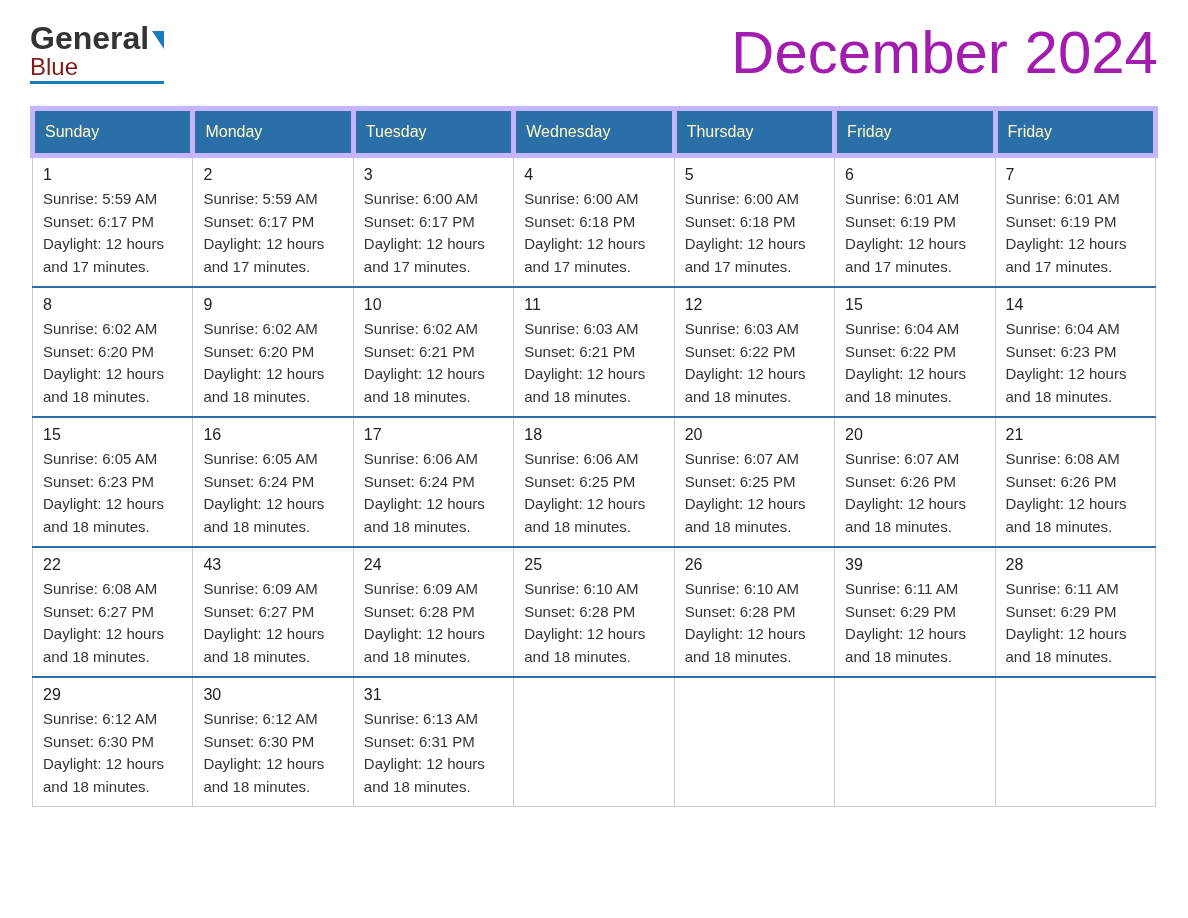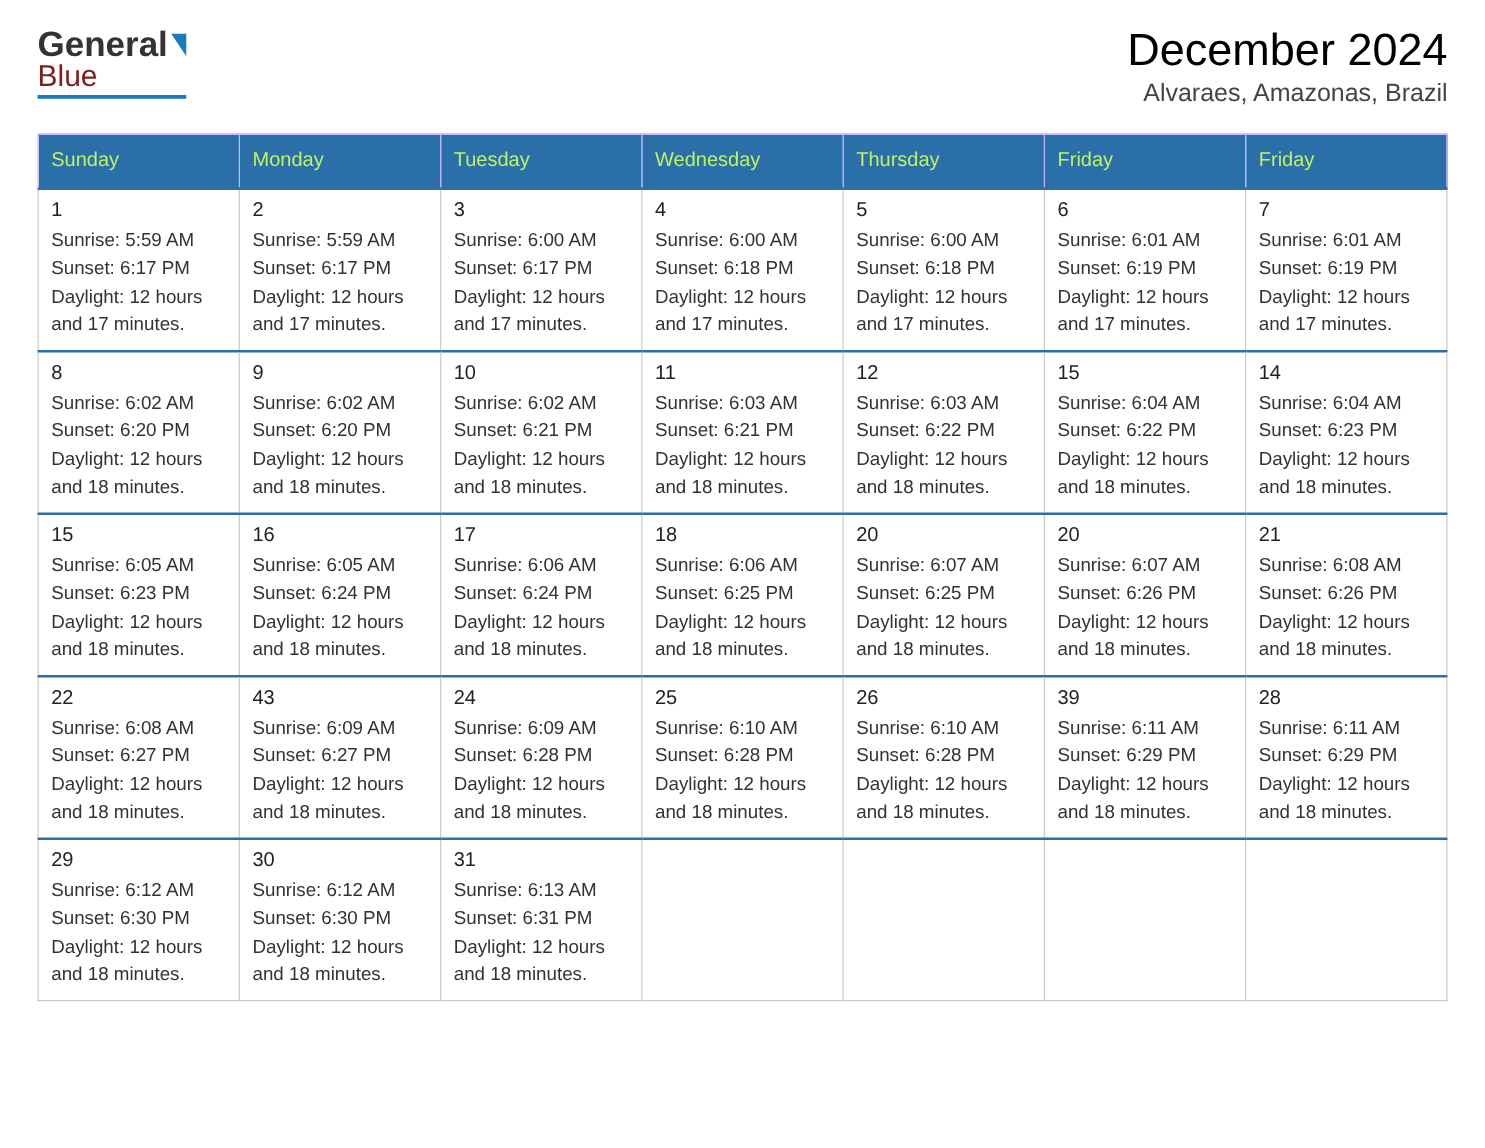--- a/index.html
+++ b/index.html
@@ -18,43 +18,43 @@
     }
     .logo {
       display: flex;
       flex-direction: column;
       align-items: flex-start;
     }
     .title-section {
       text-align: right;
     }
     .month-title {
-      font-size: 36px;
+      font-size: 60px;
       font-weight: normal;
-      color: #000000;
+      color: #a21caf;
       line-height: 1.1;
     }
     .location {
       font-size: 20px;
       color: #444;
       margin-top: 4px;
     }
     .calendar-table {
       width: 100%;
       border-collapse: collapse;
       table-layout: fixed;
     }
     .calendar-table th {
       background: #2a6fa8;
-      color: #bef264;
+      color: #fef9c3;
       font-size: 16px;
       font-weight: normal;
       padding: 12px 10px;
       text-align: left;
-      border: 1px solid #c4b5fd;
+      border: 5px solid #c4b5fd;
     }
     .calendar-table td {
       vertical-align: top;
       padding: 8px 10px;
       font-size: 12.5px;
       color: #333;
       border: 1px solid #ccc;
       border-top: 2px solid #2a6fa8;
       min-height: 90px;
       height: 110px;
@@ -75,32 +75,31 @@
       color: #333;
       line-height: 1.5;
     }
   </style>
 </head>
 <body>
 
 <div class="header">
   <div class="logo">
     <div style="display:flex; align-items:baseline; gap:0;">
-      <span style="font-size:28px; font-weight:bold; color:#333; font-family: Arial, sans-serif;">General</span>
+      <span style="font-size:32px; font-weight:bold; color:#333; font-family: Arial, sans-serif;">General</span>
       <span style="display:inline-block; width:0; height:0; border-left:12px solid transparent; border-bottom:0; border-top:18px solid #1a7abf; margin-left:3px; margin-bottom:2px;"></span>
     </div>
     <div style="display:flex; align-items:center; gap:0; margin-top:-4px;">
       <span style="font-size:24px; font-weight:normal; color:#7f1d1d; font-family: Arial, sans-serif;">Blue</span>
       <div style="height:3px; background:#1a7abf; flex:1; margin-left:0;"></div>
     </div>
     <div style="height:3px; background:#1a7abf; width:100%;"></div>
   </div>
   <div class="title-section">
     <div class="month-title">December 2024</div>
-    <div class="location">Alvaraes, Amazonas, Brazil</div>
   </div>
 </div>
 
 <table class="calendar-table">
   <thead>
     <tr>
       <th>Sunday</th>
       <th>Monday</th>
       <th>Tuesday</th>
       <th>Wednesday</th>

